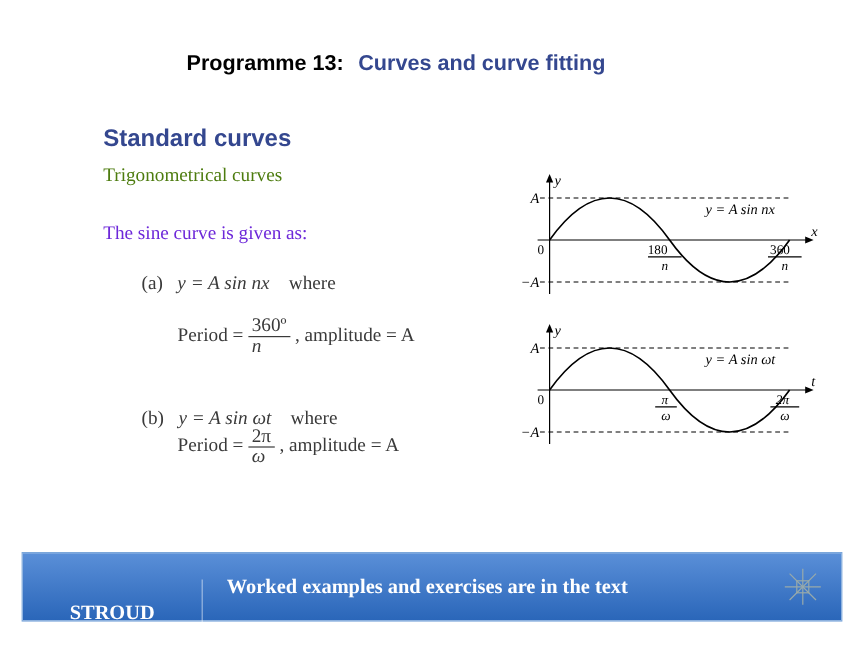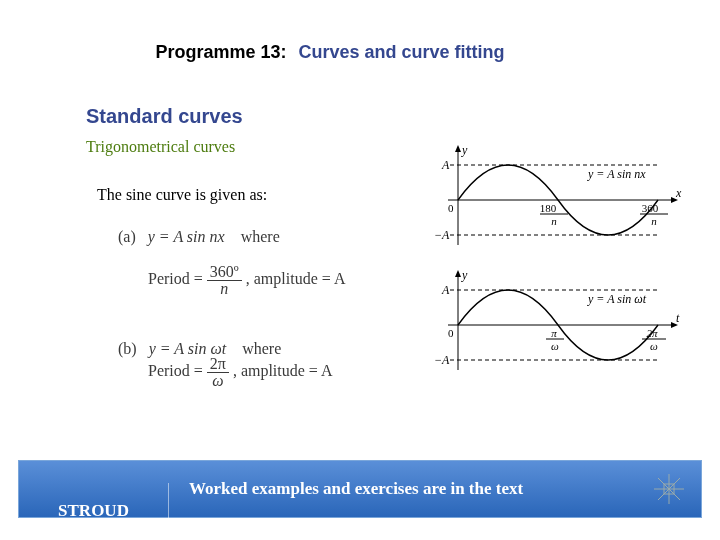--- a/index.html
+++ b/index.html
@@ -42,41 +42,41 @@
   .subsection {
     position: absolute;
     left: 86px;
     top: 138px;
     font-family: "Times New Roman", serif;
     font-size: 16px;
     color: #4d7c0f;
   }
   .intro {
     position: absolute;
-    left: 97px;
+    left: 86px;
     top: 186px;
     font-family: "Times New Roman", serif;
     font-size: 16px;
-    color: #000000;
+    color: #6d28d9;
     text-align: center;
   }
   .math-block {
     position: absolute;
     font-family: "Times New Roman", serif;
     font-size: 16px;
     color: #3a3a3a;
   }
   .math-a { left: 118px; top: 228px; }
   .math-a2 { left: 148px; top: 264px; }
   .math-b { left: 118px; top: 320px; margin-top: 20px; }
   .math-b2 { left: 148px; top: 356px; }
   .frac {
     display: inline-block;
     vertical-align: middle;
-    text-align: center;
+    text-align: left;
     line-height: 1.0;
   }
   .frac .num { display: block; border-bottom: 1px solid #3a3a3a; padding: 0 3px; }
   .frac .den { display: block; padding: 0 3px; }
   .ital { font-style: italic; }
   .graph {
     position: absolute;
     left: 428px;
     width: 260px;
     height: 115px;

